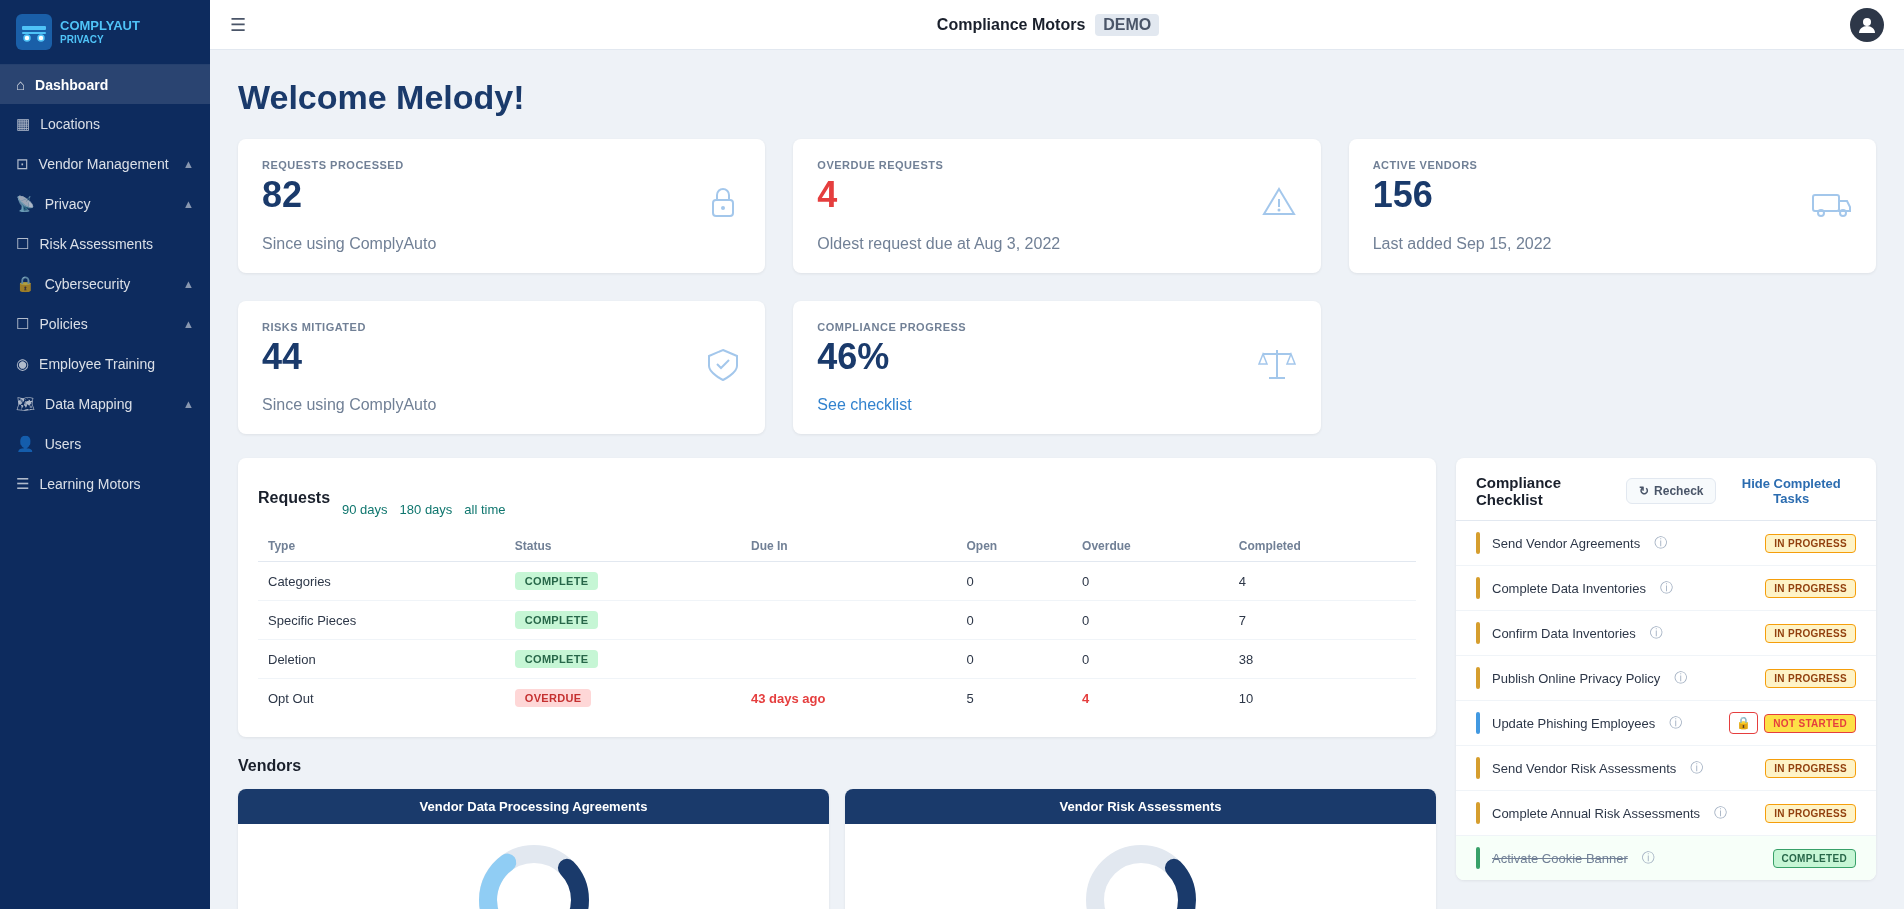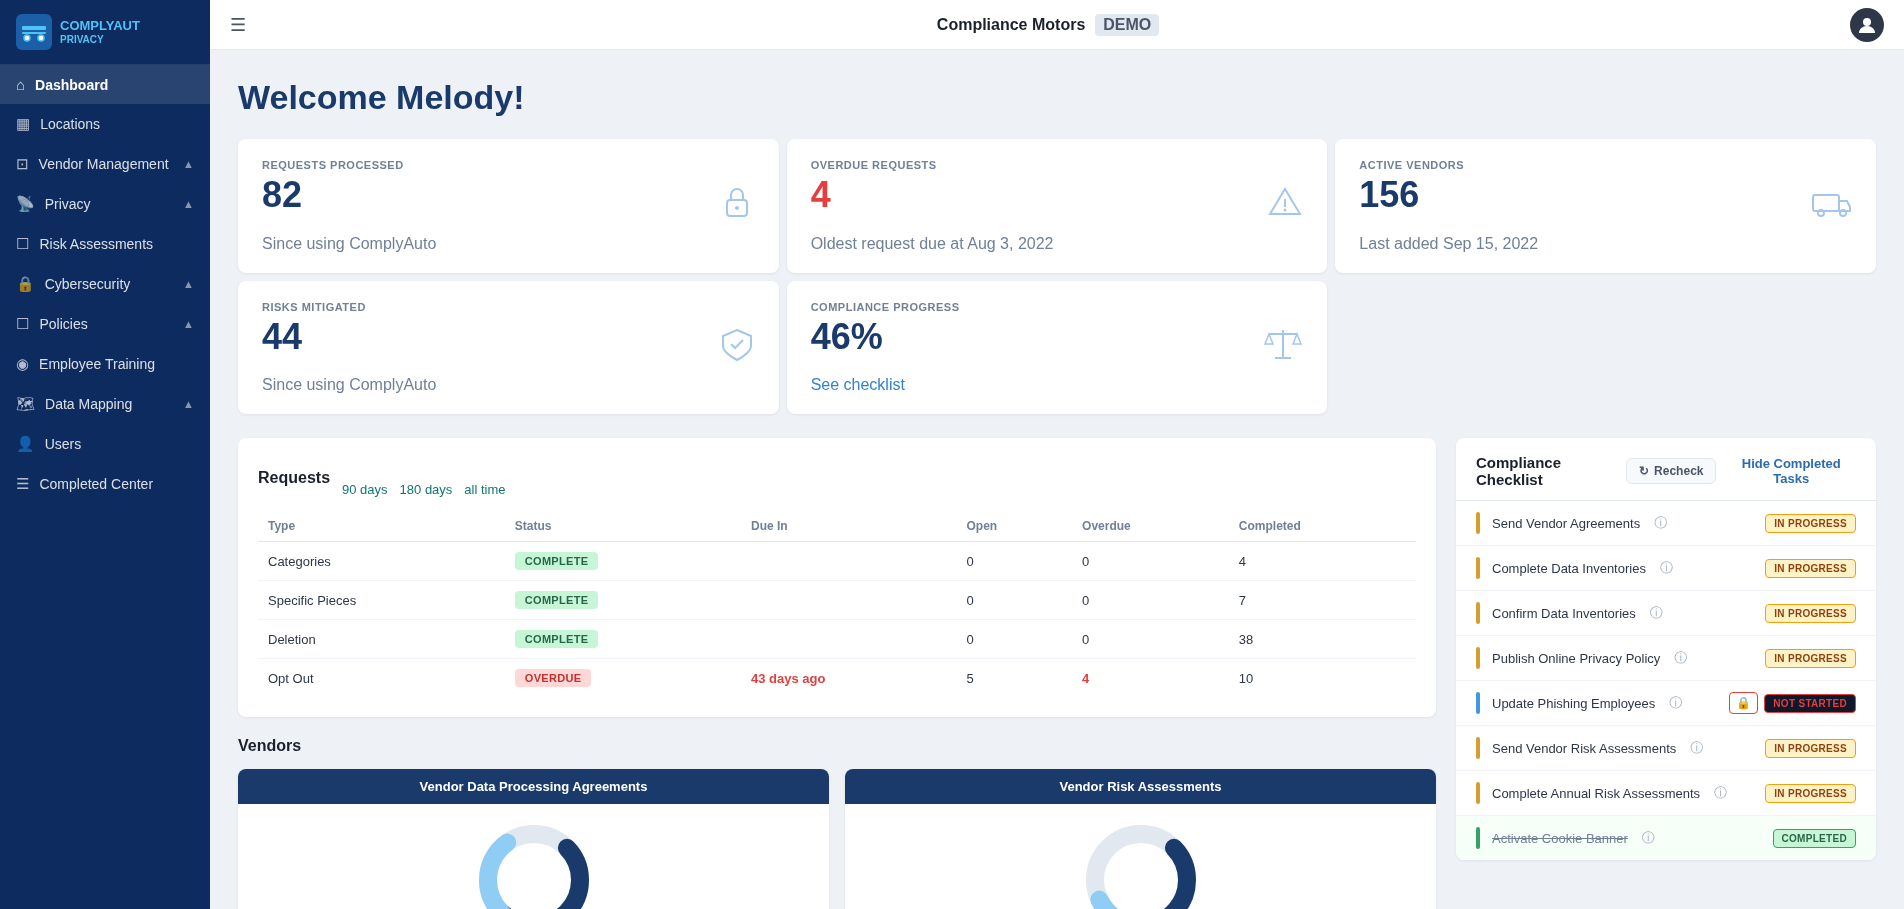--- a/index.html
+++ b/index.html
@@ -74,21 +74,21 @@
       padding: 28px 28px 28px 28px;
       background: #eef2f7;
     }
 
     .welcome-heading { font-size: 34px; font-weight: 700; color: #1a3a6b; margin-bottom: 22px; }
 
     
     .stats-grid {
       display: grid;
       grid-template-columns: 1fr 1fr 1fr;
-      gap: 8px;
+      gap: 28px;
       margin-bottom: 24px;
     }
     .stat-card {
       background: #fff;
       border-radius: 8px;
       padding: 20px 24px;
       display: flex;
       align-items: center;
       justify-content: space-between;
       box-shadow: 0 1px 3px rgba(0,0,0,0.07);
@@ -213,21 +213,21 @@
     .bar-green { background: #38a169; }
 
     .status-pill {
       font-size: 10px;
       font-weight: 700;
       padding: 3px 8px;
       border-radius: 4px;
       letter-spacing: 0.3px;
     }
     .status-in-progress { background: #fef3c7; color: #92400e; border: 1px solid #f59e0b; }
-    .status-not-started { background: #0f172a; color: #e53e3e; border: 1px solid #e53e3e; }
+    .status-not-started { background: #fde047; color: #e53e3e; border: 1px solid #e53e3e; }
     .status-completed { background: #c6f6d5; color: #276749; border: 1px solid #38a169; }
 
     .info-icon { color: #a0aec0; font-size: 13px; margin-left: 2px; }
 
     .menu-btn { font-size: 18px; color: #4a5568; cursor: pointer; background: none; border: none; }
   </style>
 </head>
 <body>
 
 <div id="sidebar">
@@ -307,21 +307,21 @@
   </div>
   <div class="nav-item">
     <div class="nav-left">
       <span class="nav-icon">👤</span>
       <span>Users</span>
     </div>
   </div>
   <div class="nav-item">
     <div class="nav-left">
       <span class="nav-icon">☰</span>
-      <span>Completed Center</span>
+      <span>Learning Motors</span>
     </div>
   </div>
 </div>
 
 <div id="main">
 
   <div id="topbar">
     <button class="menu-btn">☰</button>
     <div class="topbar-center">
       <span>Compliance Motors</span>

